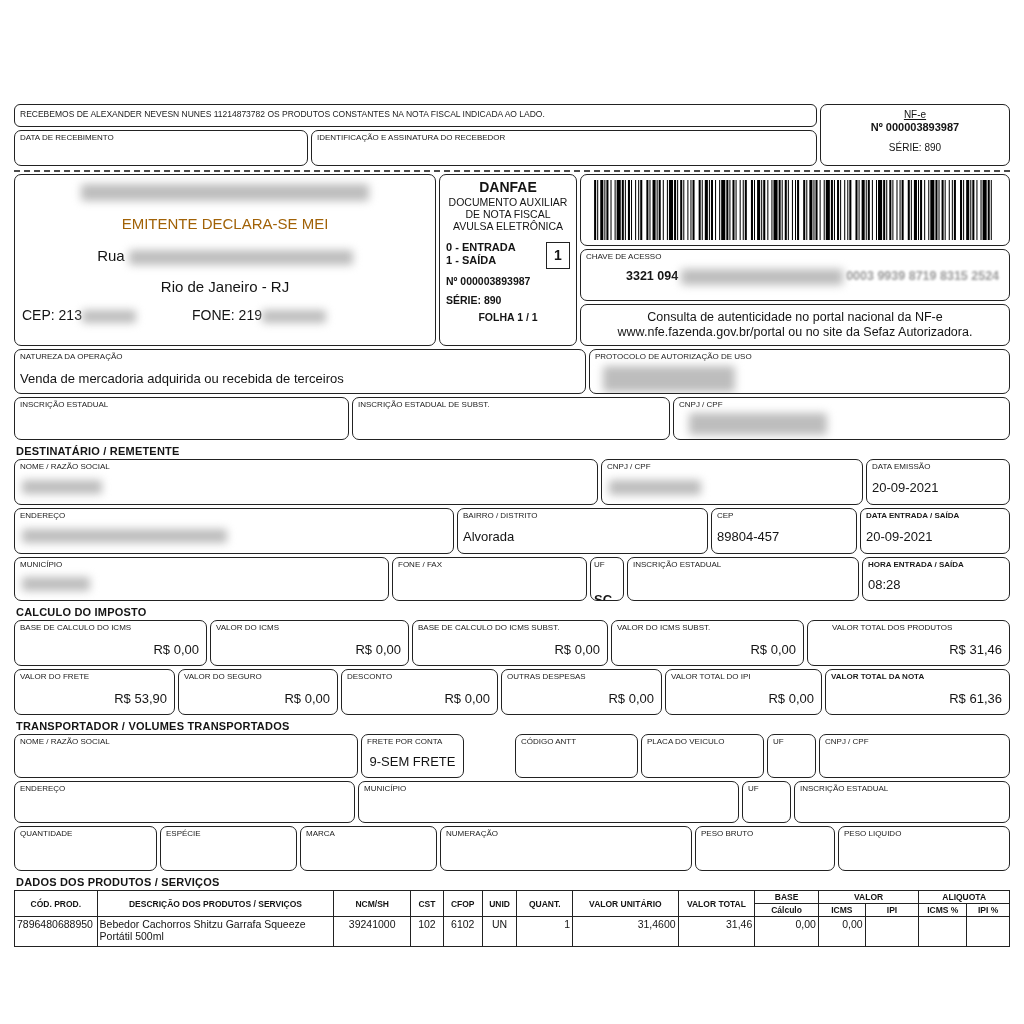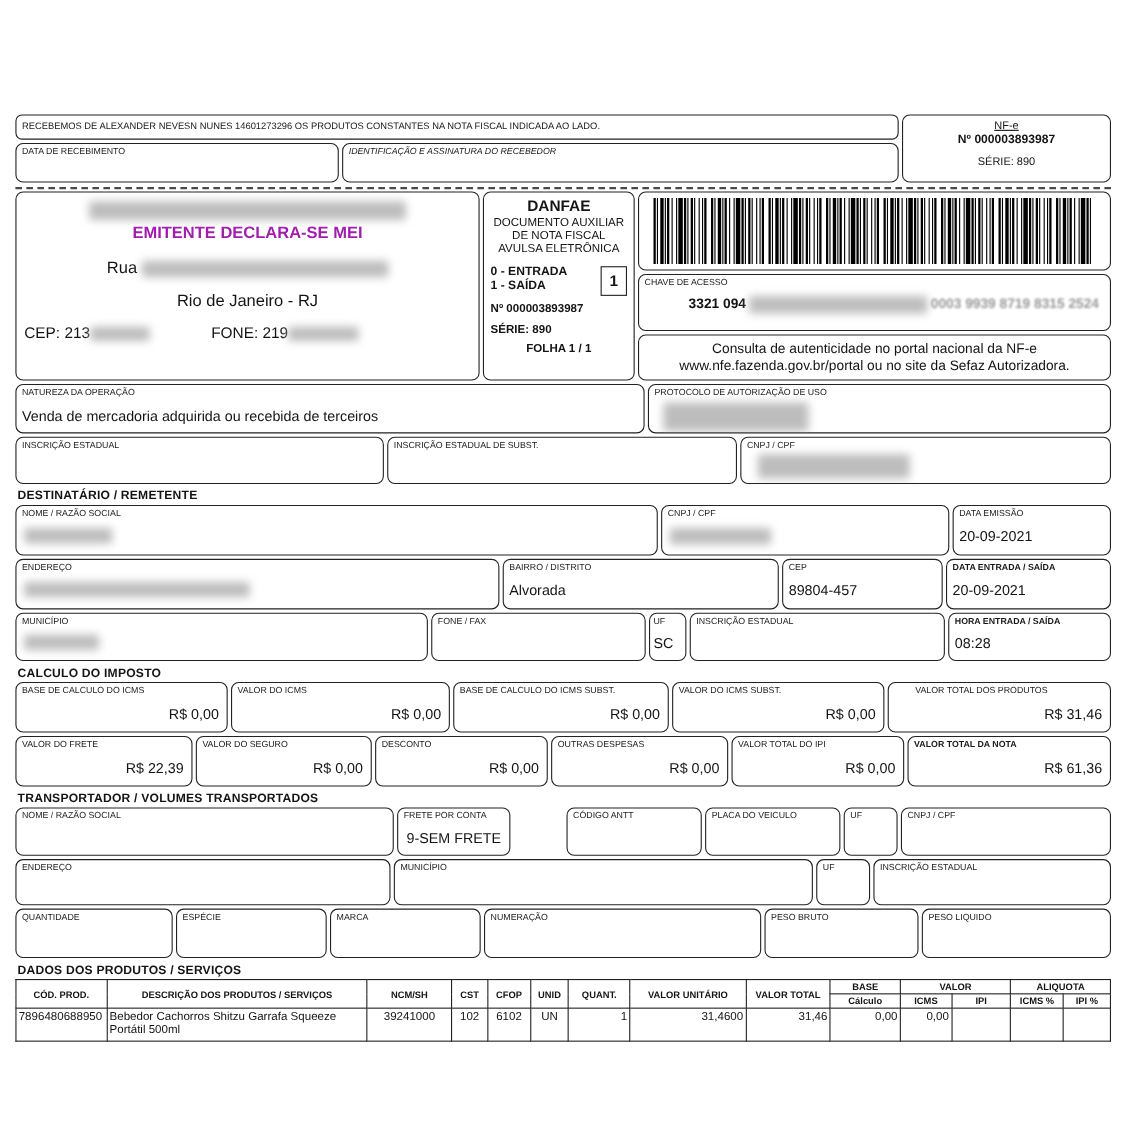--- a/index.html
+++ b/index.html
@@ -25,44 +25,44 @@
   .chave-faint { color: #9a9a9a; filter: blur(1.2px); }
 </style>
 </head>
 <body>
 
 <div class="doc">
 
   <div class="row" style="margin-bottom:0;">
     <div style="flex:1;">
       <div class="box" style="height:23px; border-radius:6px;">
-        <div class="lbl" style="font-size:8.5px; padding-top:2px;">RECEBEMOS DE ALEXANDER NEVESN NUNES 14601273296 OS PRODUTOS CONSTANTES NA NOTA FISCAL INDICADA AO LADO.</div>
+        <div class="lbl" style="font-size:8.5px; padding-top:2px;">RECEBEMOS DE ALEXANDER NEVESN NUNES 11214873782 OS PRODUTOS CONSTANTES NA NOTA FISCAL INDICADA AO LADO.</div>
       </div>
       <div class="row" style="margin-top:3px; margin-bottom:0;">
         <div class="box" style="width:294px; height:36px;">
           <div class="lbl">DATA DE RECEBIMENTO</div>
         </div>
-        <div class="box" style="flex:1; height:36px;font-style:italic;">
+        <div class="box" style="flex:1; height:36px;">
           <div class="lbl">IDENTIFICAÇÃO E ASSINATURA DO RECEBEDOR</div>
         </div>
       </div>
     </div>
     <div class="box" style="width:190px; text-align:center; padding-top:4px;">
       <div style="font-size:10px;text-decoration:underline;">NF-e</div>
       <div style="font-size:11px; font-weight:bold; margin-top:1px;">Nº 000003893987</div>
       <div style="font-size:10px; margin-top:9px;">SÉRIE: 890</div>
     </div>
   </div>
 
   <div class="cutline"></div>
 
   <div class="row">
     <div class="box" style="width:422px; height:172px; text-align:center; padding-top:8px;">
       <div><span class="redact" style="width:288px; height:17px;"></span></div>
-      <div style="font-weight: bold; font-size: 15px; margin-top: 2px; color: #a21caf;">EMITENTE DECLARA-SE MEI</div>
+      <div style="font-weight: normal; font-size: 15px; margin-top: 14px; color: #a16207;">EMITENTE DECLARA-SE MEI</div>
       <div style="margin-top:15px; font-size:15px;">
         <span>Rua</span>
         <span class="redact" style="width:224px; height:15px;"></span>
       </div>
       <div style="margin-top:13px; font-size:15px;">Rio de Janeiro - RJ</div>
       <div style="margin-top:12px; font-size:14px; display:flex; text-align:left; padding-left:2px;">
         <span><span>CEP: 213</span><span class="redact" style="width:54px; height:13px;"></span></span>
         <span style="margin-left:56px;"><span>FONE: 219</span><span class="redact" style="width:64px; height:13px;"></span></span>
       </div>
     </div>
@@ -272,21 +272,21 @@
   <div class="row">
     <div class="box" style="width:375px; height:44px;">
       <div class="lbl">MUNICÍPIO</div>
       <span class="redact" style="width:68px; height:14px; margin:7px 0 0 2px;"></span>
     </div>
     <div class="box" style="width:195px; height:44px;">
       <div class="lbl">FONE / FAX</div>
     </div>
     <div class="box" style="width:34px; height:44px; padding:2px 3px;">
       <div class="lbl">UF</div>
-      <div class="val" style="margin-top:7px;">SC</div>
+      <div class="val" style="margin-top:22px;font-weight:bold;">SC</div>
     </div>
     <div class="box" style="width:232px; height:44px;">
       <div class="lbl">INSCRIÇÃO ESTADUAL</div>
     </div>
     <div class="box" style="flex:1; height:44px;">
       <div class="lbl bold">HORA ENTRADA / SAÍDA</div>
       <div class="val" style="margin-top:7px;">08:28</div>
     </div>
   </div>
 
@@ -309,21 +309,21 @@
       <div class="val vright">R$ 0,00</div>
     </div>
     <div class="box" style="flex:1; height:46px;padding-left:24px;">
       <div class="lbl">VALOR TOTAL DOS PRODUTOS</div>
       <div class="val vright">R$ 31,46</div>
     </div>
   </div>
   <div class="row">
     <div class="box" style="width:161px; height:46px;">
       <div class="lbl">VALOR DO FRETE</div>
-      <div class="val vright">R$ 22,39</div>
+      <div class="val vright">R$ 53,90</div>
     </div>
     <div class="box" style="width:160px; height:46px;">
       <div class="lbl">VALOR DO SEGURO</div>
       <div class="val vright">R$ 0,00</div>
     </div>
     <div class="box" style="width:157px; height:46px;">
       <div class="lbl">DESCONTO</div>
       <div class="val vright">R$ 0,00</div>
     </div>
     <div class="box" style="width:161px; height:46px;">

